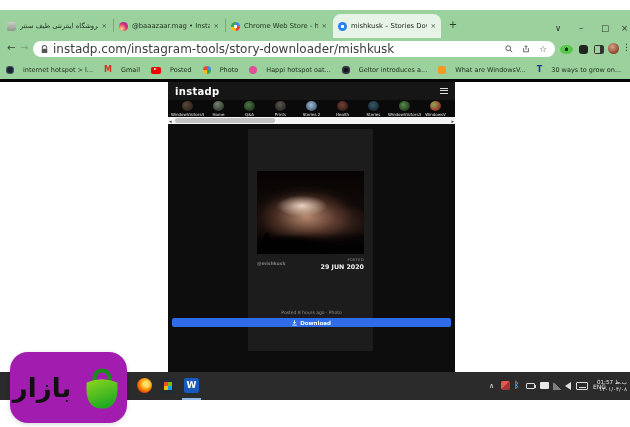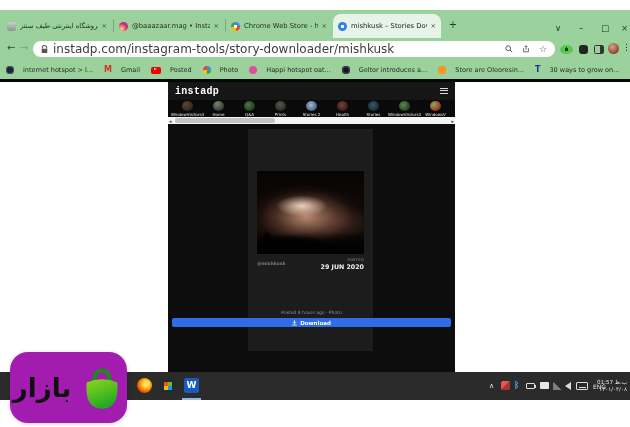--- a/index.html
+++ b/index.html
@@ -46,21 +46,21 @@
   .bm-darkc { border-radius:50%; background:#15151d; box-shadow:inset 0 0 0 1.5px #3c3c50; }
   .bm-orange { border-radius:2px; background:#f59a23; }
   .bm-T { font-size:8px; font-weight:bold; color:#173a8c; line-height:8px; width:auto; }
   .bm-blue { border-radius:2px; background:#2b5fb8; box-shadow:inset 0 0 0 1px #6f9ce0; }
 
   #pageline { left:0; top:79px; width:630px; height:3px; background:#060606; }
 
   
   #pagecol { left:168px; top:82px; width:287px; height:290px; background:#0d0d0d; }
   #siteheader { left:0; top:0; width:287px; height:18px; background:#161616; display:flex; align-items:center; }
-  #sitelogo { font-size:10px; font-weight:800; color:#fff; letter-spacing:.3px; margin-left:7px;font-family:Liberation Mono, monospace; }
+  #sitelogo { font-size:10px; font-weight:800; color:#fff; letter-spacing:.3px; margin-left:7px; }
   #menuicon { position:absolute; right:7px; top:6px; width:8px; height:6px; border-top:1.4px solid #ddd; border-bottom:1.4px solid #ddd; }
   #menuicon:after { content:""; display:block; margin-top:1.2px; border-top:1.4px solid #ddd; }
 
   #highlights { left:0; top:18px; width:287px; height:17px; background:#0a0a0a; display:flex; justify-content:space-between; padding:1px 4px 0; }
   .hl { width:31px; display:flex; flex-direction:column; align-items:center; }
   .hl .c { width:11px; height:11px; border-radius:50%; }
   .hl .t { font-size:4px; color:#e8e8e8; margin-top:1px; white-space:nowrap; }
   .hl:nth-child(1) .c { background:radial-gradient(circle at 35% 35%, #5a4636, #241c14); }
   .hl:nth-child(2) .c { background:radial-gradient(circle at 40% 30%, #74836f, #1d211c); }
   .hl:nth-child(3) .c { background:radial-gradient(circle at 40% 40%, #4a7a44, #13200f); }
@@ -206,21 +206,21 @@
   <span class="bm">
       <span class="bmic bm-pink"></span>
       <span>Happi hotspot oat...</span>
     </span>
   <span class="bm">
       <span class="bmic bm-darkc"></span>
       <span>Geltor introduces a...</span>
     </span>
   <span class="bm">
       <span class="bmic bm-orange"></span>
-      <span>Store are Oleoresin...</span>
+      <span>What are WindowsV...</span>
     </span>
   <span class="bm">
       <span class="bmic bm-T">T</span>
       <span>30 ways to grow on...</span>
     </span>
   <span class="bm">
       <span class="bmic bm-blue"></span>
       <span>Food additive - Swe...</span>
     </span>
 

